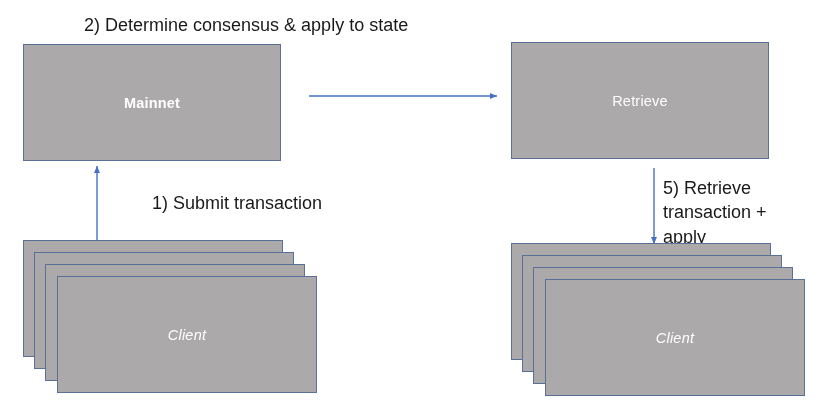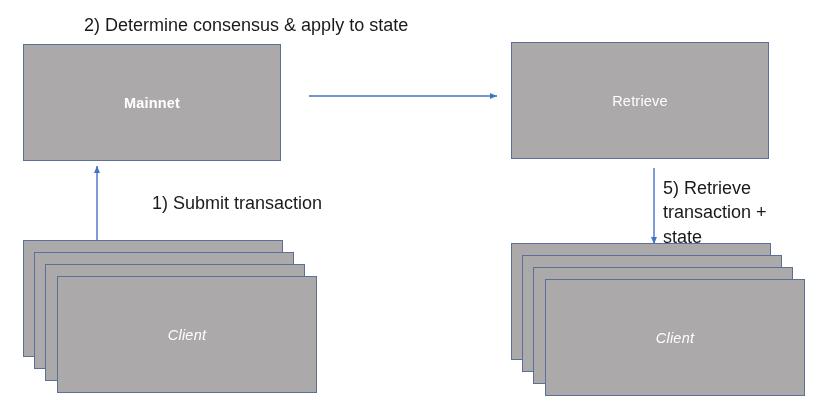--- a/index.html
+++ b/index.html
@@ -101,21 +101,21 @@
     <defs>
       <marker id="ah-up" markerWidth="8" markerHeight="8" refX="7" refY="4" orient="auto" markerUnits="userSpaceOnUse">
         <path d="M0,1 L7,4 L0,7 z" fill="#4472C4"></path>
       </marker>
     </defs>
     <line x1="7" y1="78" x2="7" y2="3" stroke="#4472C4" stroke-width="1.4" marker-end="url(#ah-up)"></line>
   </svg>
 
   <div class="caption" style="left:663px; top:176px; width:176px;">
     <span>5) Retrieve transaction +</span><br>
-    <span>state</span>
+    <span>apply</span>
   </div>
 
   <svg class="arrow" style="left:647px; top:168px;" width="16" height="82">
     <defs>
       <marker id="ah-down" markerWidth="8" markerHeight="8" refX="7" refY="4" orient="auto" markerUnits="userSpaceOnUse">
         <path d="M0,1 L7,4 L0,7 z" fill="#4472C4"></path>
       </marker>
     </defs>
     <line x1="7" y1="0" x2="7" y2="76" stroke="#4472C4" stroke-width="1.4" marker-end="url(#ah-down)"></line>
   </svg>

